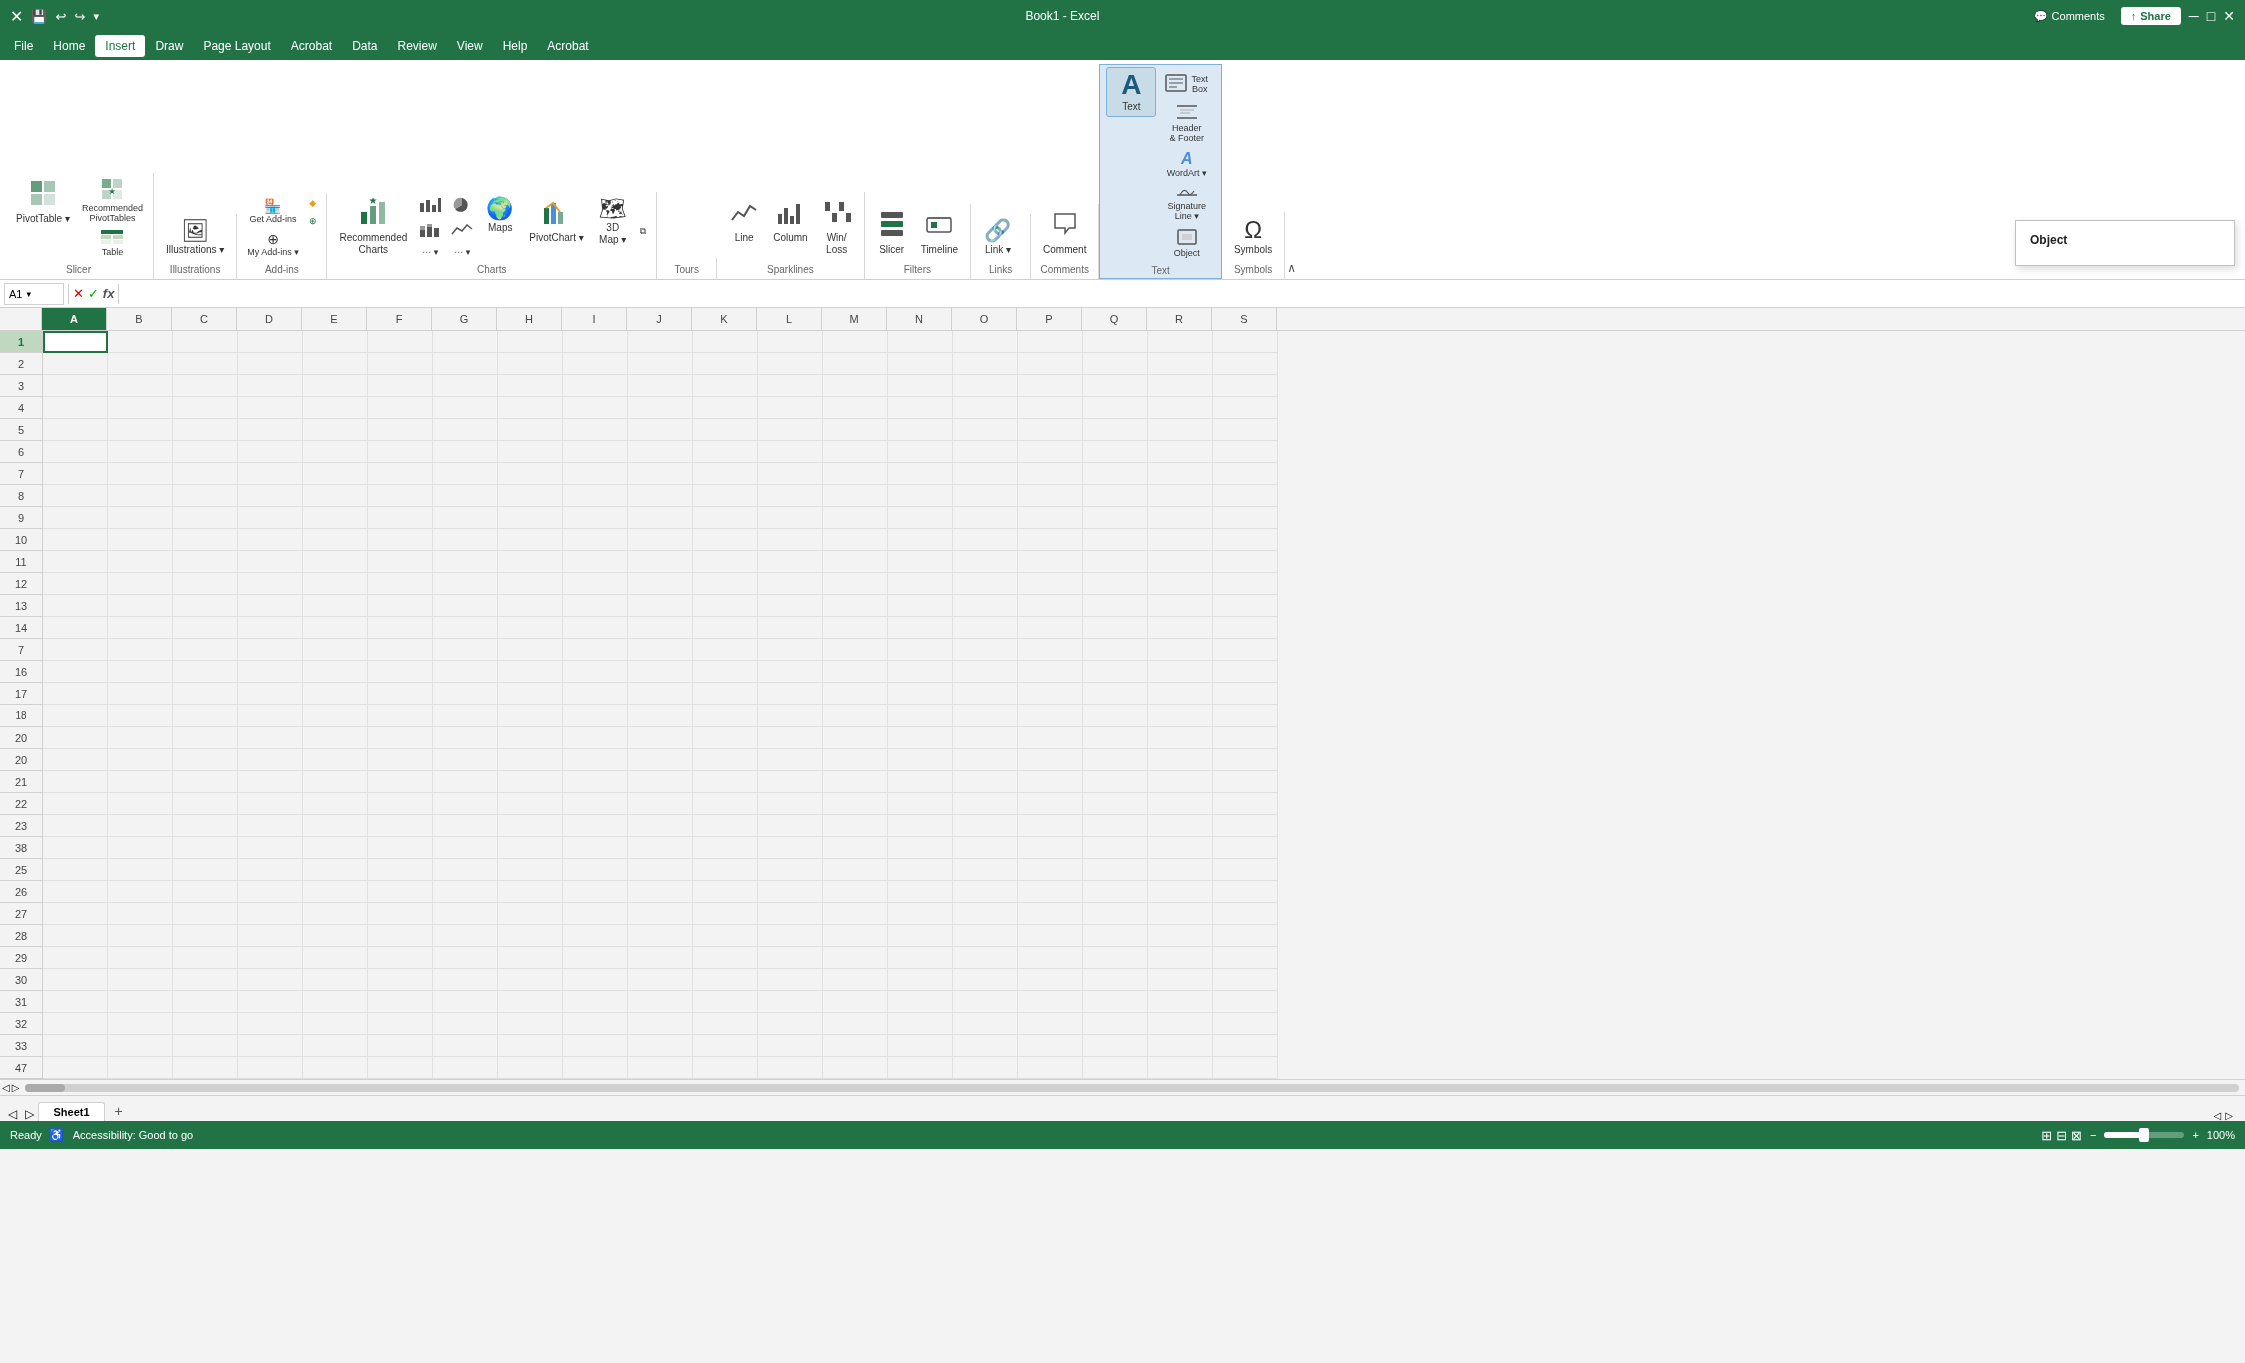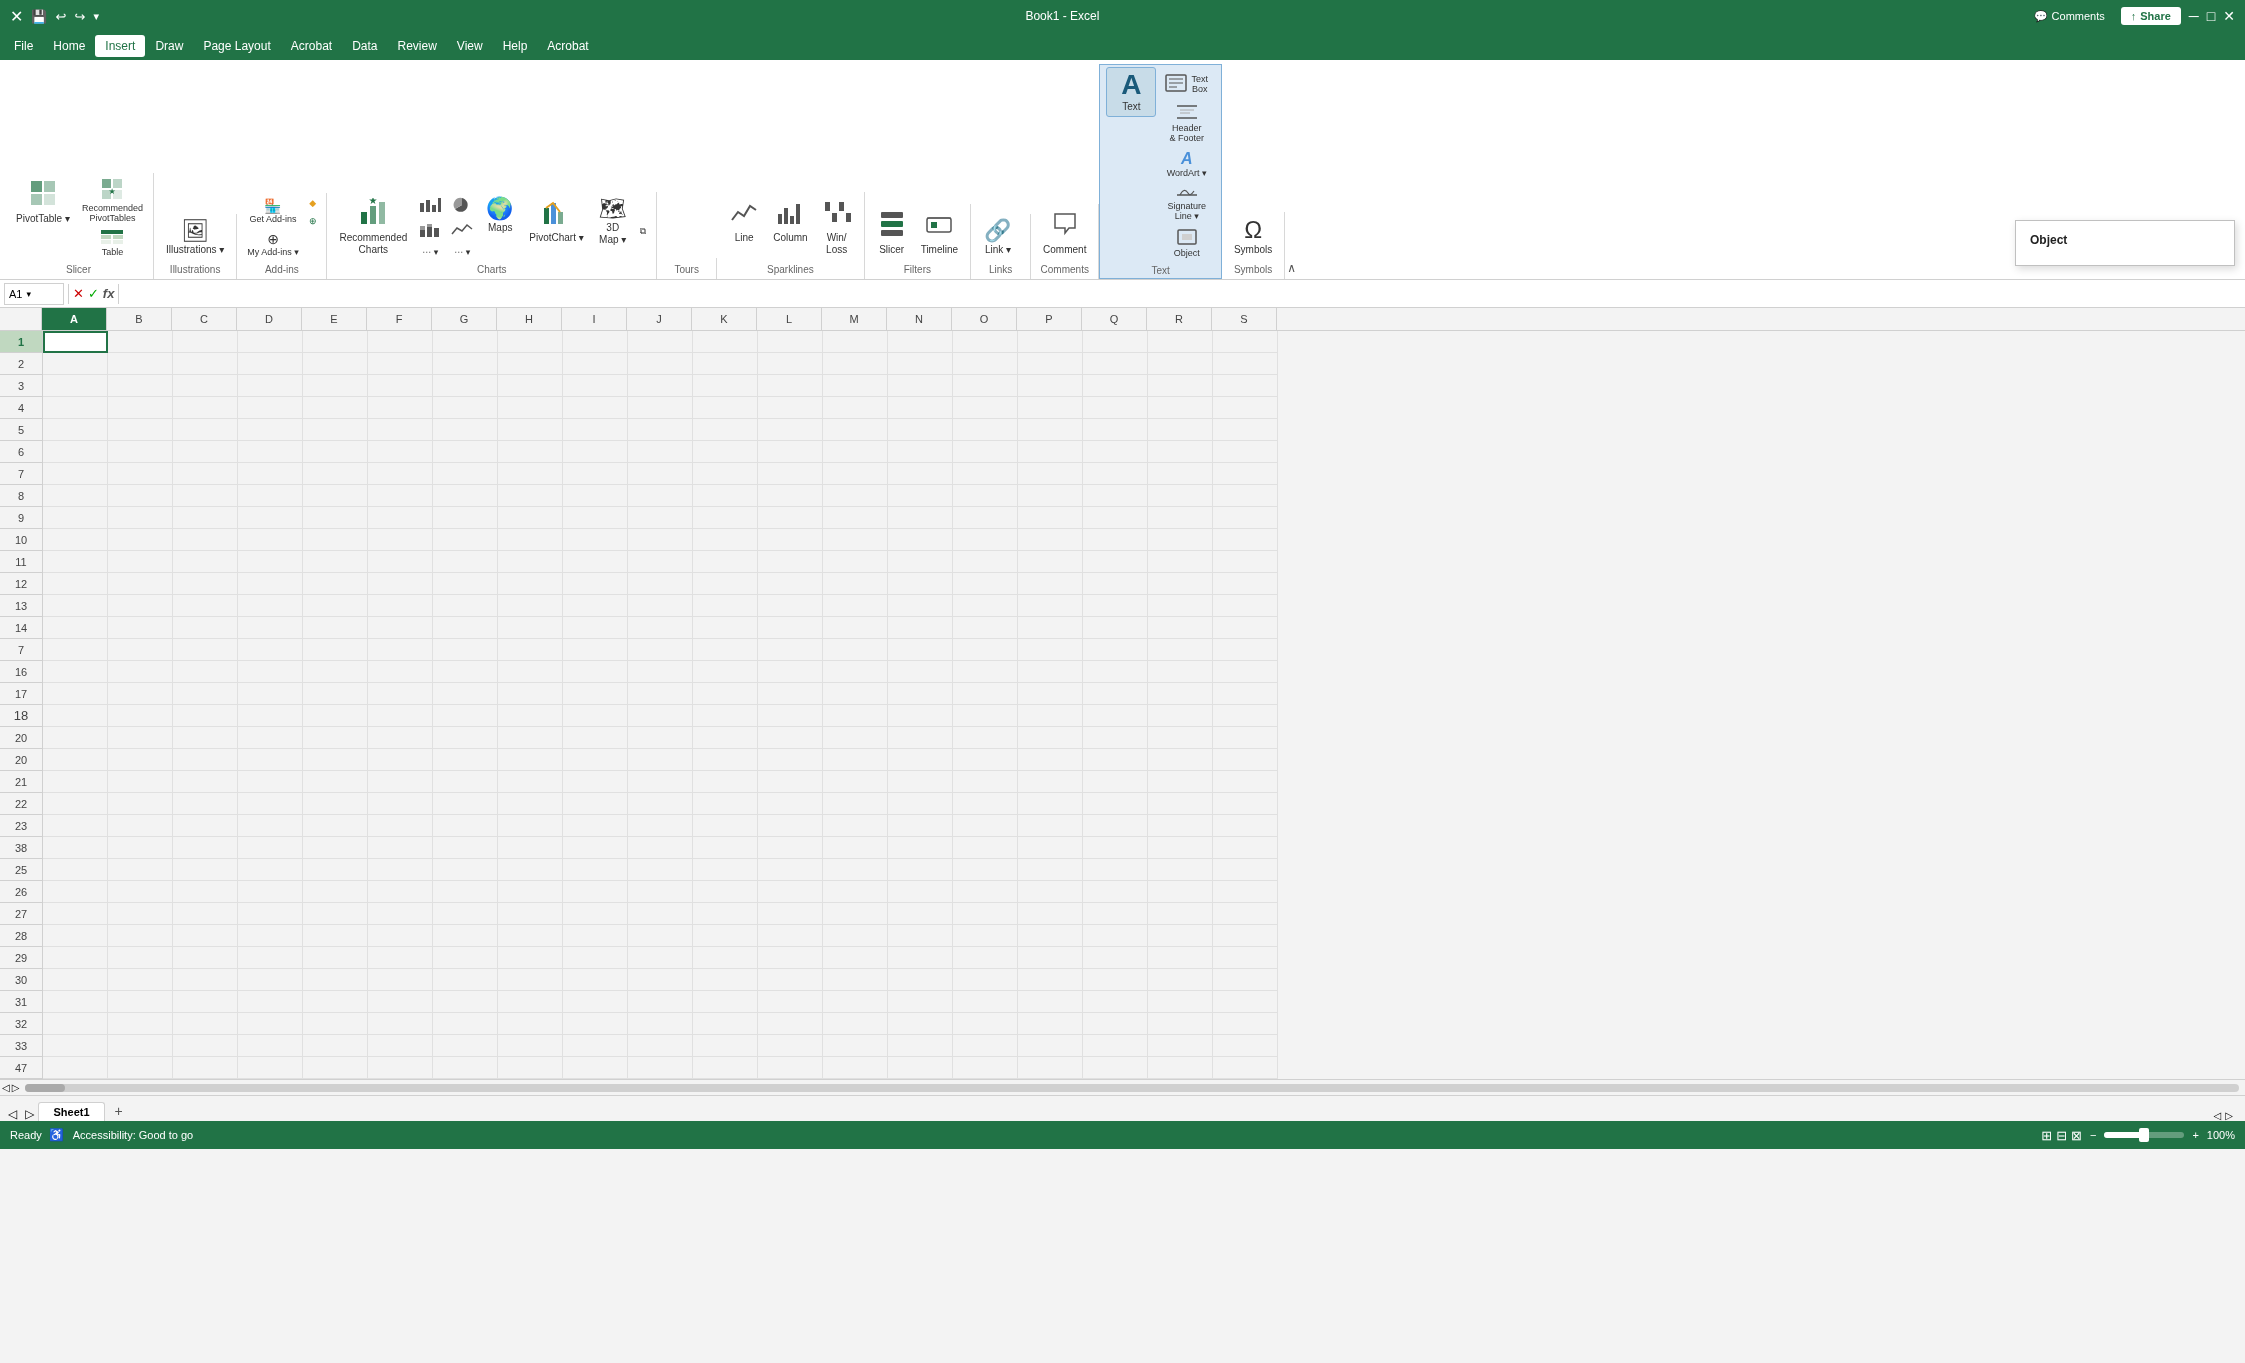--- a/index.html
+++ b/index.html
@@ -591,21 +591,21 @@
       <div style="height:22px;width:42px;display:flex;align-items:center;justify-content:center;border-bottom:1px solid #d0d0d0;font-size:11px;color:#444;">8</div>
       <div style="height:22px;width:42px;display:flex;align-items:center;justify-content:center;border-bottom:1px solid #d0d0d0;font-size:11px;color:#444;">9</div>
       <div style="height:22px;width:42px;display:flex;align-items:center;justify-content:center;border-bottom:1px solid #d0d0d0;font-size:11px;color:#444;">10</div>
       <div style="height:22px;width:42px;display:flex;align-items:center;justify-content:center;border-bottom:1px solid #d0d0d0;font-size:11px;color:#444;">11</div>
       <div style="height:22px;width:42px;display:flex;align-items:center;justify-content:center;border-bottom:1px solid #d0d0d0;font-size:11px;color:#444;">12</div>
       <div style="height:22px;width:42px;display:flex;align-items:center;justify-content:center;border-bottom:1px solid #d0d0d0;font-size:11px;color:#444;">13</div>
       <div style="height:22px;width:42px;display:flex;align-items:center;justify-content:center;border-bottom:1px solid #d0d0d0;font-size:11px;color:#444;">14</div>
       <div style="height:22px;width:42px;display:flex;align-items:center;justify-content:center;border-bottom:1px solid #d0d0d0;font-size:11px;color:#444;">7</div>
       <div style="height:22px;width:42px;display:flex;align-items:center;justify-content:center;border-bottom:1px solid #d0d0d0;font-size:11px;color:#444;">16</div>
       <div style="height:22px;width:42px;display:flex;align-items:center;justify-content:center;border-bottom:1px solid #d0d0d0;font-size:11px;color:#444;">17</div>
-      <div style="height:22px;width:42px;display:flex;align-items:center;justify-content:center;border-bottom:1px solid #d0d0d0;font-size:13px;color:#444;">18</div>
+      <div style="height:22px;width:42px;display:flex;align-items:center;justify-content:center;border-bottom:1px solid #d0d0d0;font-size:10px;color:#444;">18</div>
       <div style="height:22px;width:42px;display:flex;align-items:center;justify-content:center;border-bottom:1px solid #d0d0d0;font-size:11px;color:#444;">20</div>
       <div style="height:22px;width:42px;display:flex;align-items:center;justify-content:center;border-bottom:1px solid #d0d0d0;font-size:11px;color:#444;">20</div>
       <div style="height:22px;width:42px;display:flex;align-items:center;justify-content:center;border-bottom:1px solid #d0d0d0;font-size:11px;color:#444;">21</div>
       <div style="height:22px;width:42px;display:flex;align-items:center;justify-content:center;border-bottom:1px solid #d0d0d0;font-size:11px;color:#444;">22</div>
       <div style="height:22px;width:42px;display:flex;align-items:center;justify-content:center;border-bottom:1px solid #d0d0d0;font-size:11px;color:#444;">23</div>
       <div style="height:22px;width:42px;display:flex;align-items:center;justify-content:center;border-bottom:1px solid #d0d0d0;font-size:11px;color:#444;">38</div>
       <div style="height:22px;width:42px;display:flex;align-items:center;justify-content:center;border-bottom:1px solid #d0d0d0;font-size:11px;color:#444;">25</div>
       <div style="height:22px;width:42px;display:flex;align-items:center;justify-content:center;border-bottom:1px solid #d0d0d0;font-size:11px;color:#444;">26</div>
       <div style="height:22px;width:42px;display:flex;align-items:center;justify-content:center;border-bottom:1px solid #d0d0d0;font-size:11px;color:#444;">27</div>
       <div style="height:22px;width:42px;display:flex;align-items:center;justify-content:center;border-bottom:1px solid #d0d0d0;font-size:11px;color:#444;">28</div>

